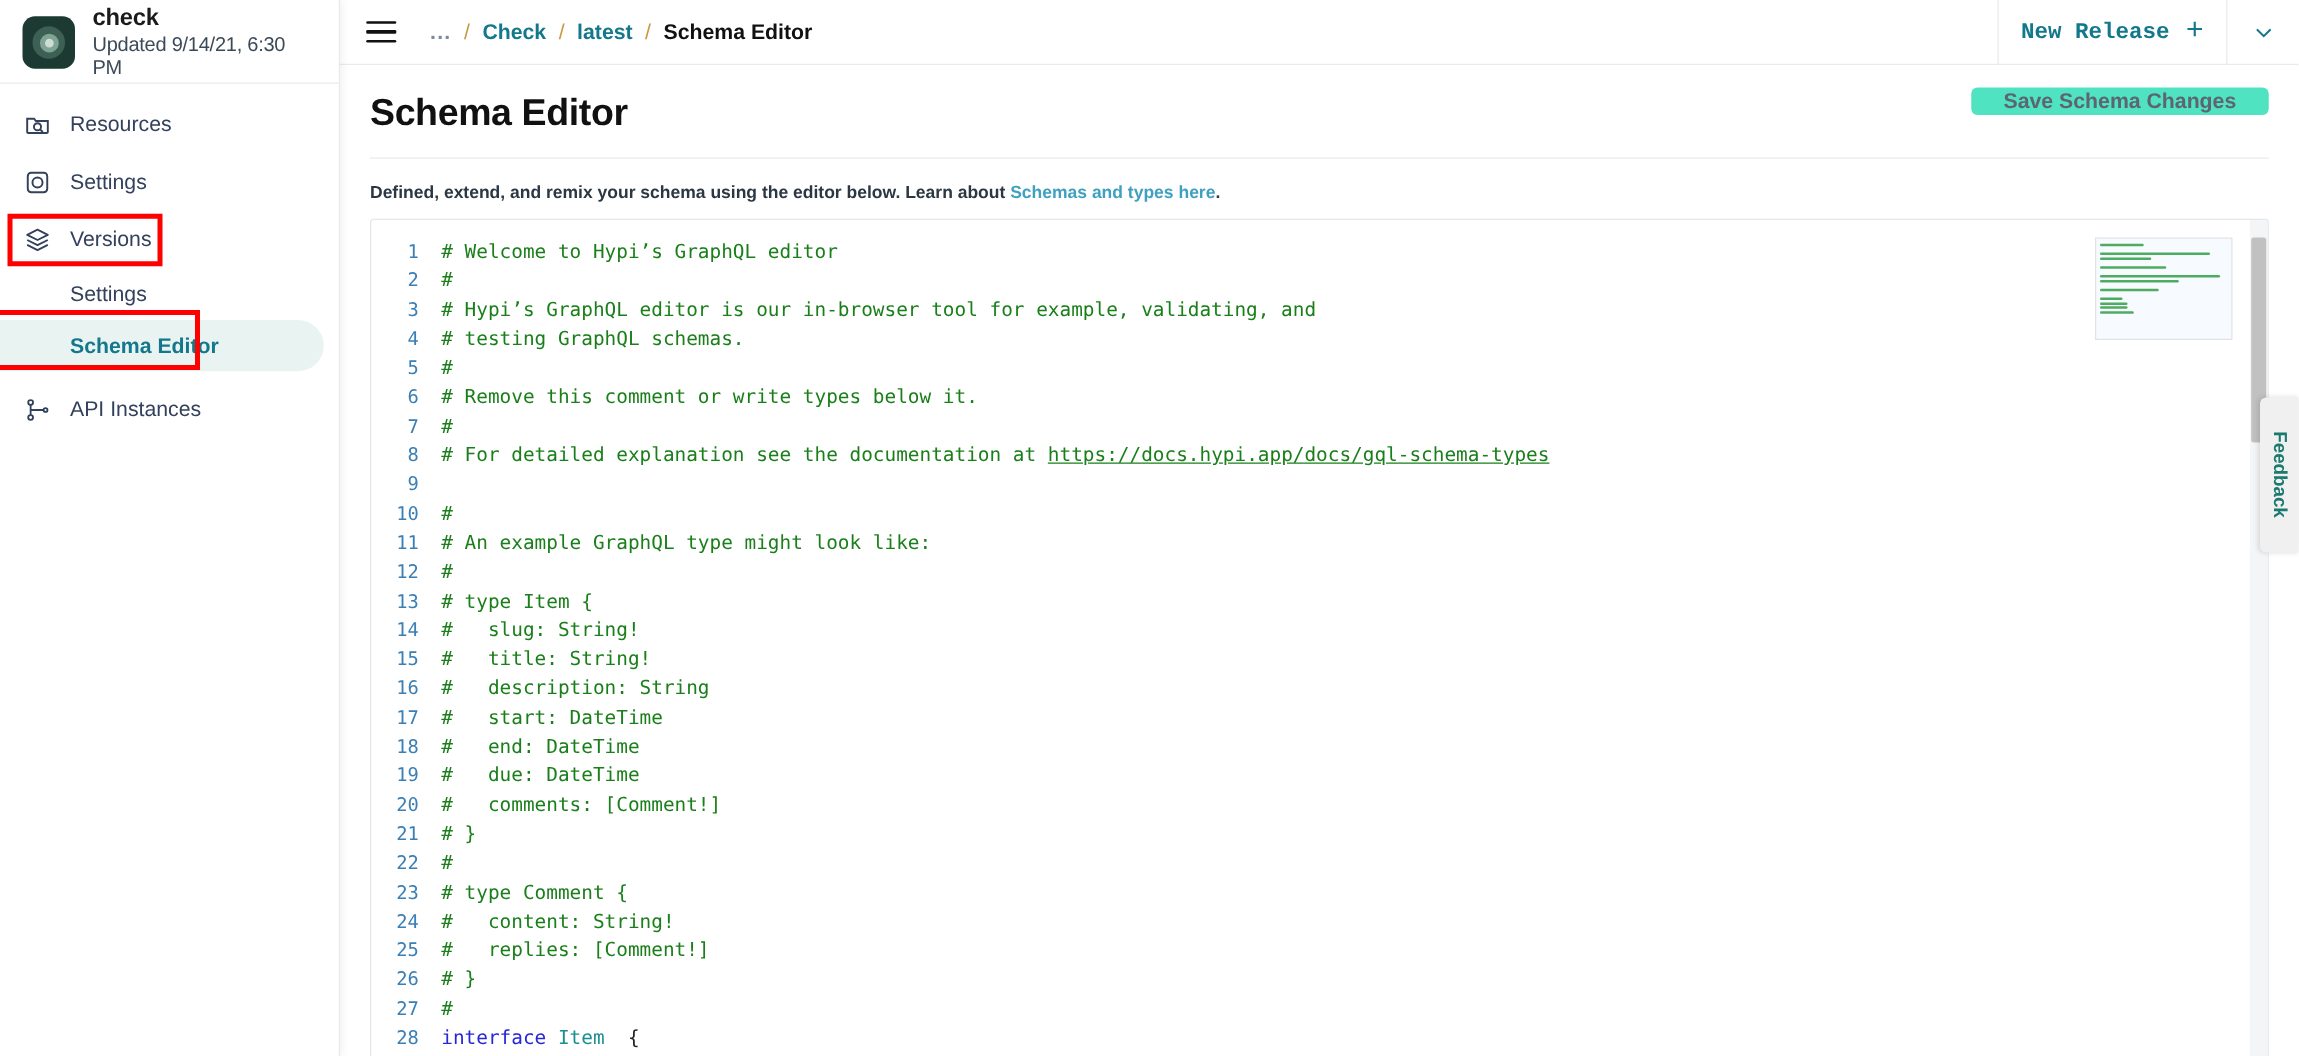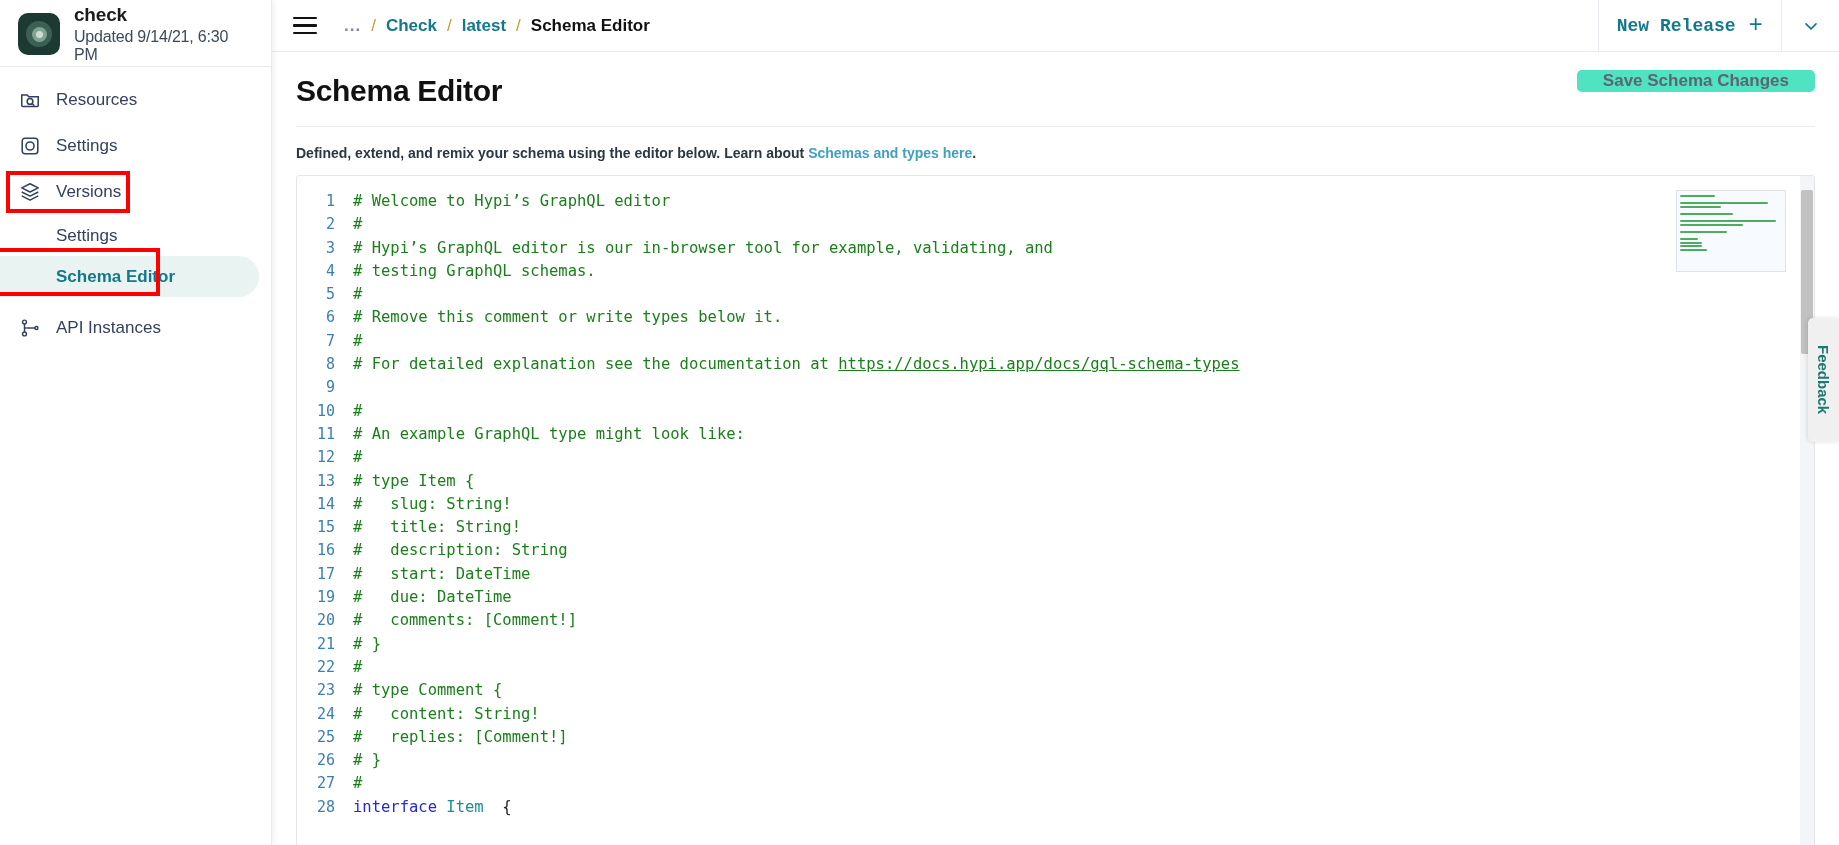--- a/index.html
+++ b/index.html
@@ -375,20 +375,21 @@
             <div class="code-line"><span class="ln">8</span><span class="ltxt"># For detailed explanation see the documentation at <span class="url">https://docs.hypi.app/docs/gql-schema-types</span></span></div>
             <div class="code-line"><span class="ln">9</span></div>
             <div class="code-line"><span class="ln">10</span><span class="ltxt">#</span></div>
             <div class="code-line"><span class="ln">11</span><span class="ltxt"># An example GraphQL type might look like:</span></div>
             <div class="code-line"><span class="ln">12</span><span class="ltxt">#</span></div>
             <div class="code-line"><span class="ln">13</span><span class="ltxt"># type Item {</span></div>
             <div class="code-line"><span class="ln">14</span><span class="ltxt">#   slug: String!</span></div>
             <div class="code-line"><span class="ln">15</span><span class="ltxt">#   title: String!</span></div>
             <div class="code-line"><span class="ln">16</span><span class="ltxt">#   description: String</span></div>
             <div class="code-line"><span class="ln">17</span><span class="ltxt">#   start: DateTime</span></div>
+            <div class="code-line"><span class="ln">18</span><span class="ltxt">#   end: DateTime</span></div>
             <div class="code-line"><span class="ln">19</span><span class="ltxt">#   due: DateTime</span></div>
             <div class="code-line"><span class="ln">20</span><span class="ltxt">#   comments: [Comment!]</span></div>
             <div class="code-line"><span class="ln">21</span><span class="ltxt"># }</span></div>
             <div class="code-line"><span class="ln">22</span><span class="ltxt">#</span></div>
             <div class="code-line"><span class="ln">23</span><span class="ltxt"># type Comment {</span></div>
             <div class="code-line"><span class="ln">24</span><span class="ltxt">#   content: String!</span></div>
             <div class="code-line"><span class="ln">25</span><span class="ltxt">#   replies: [Comment!]</span></div>
             <div class="code-line"><span class="ln">26</span><span class="ltxt"># }</span></div>
             <div class="code-line"><span class="ln">27</span><span class="ltxt">#</span></div>
             <div class="code-line"><span class="ln">28</span><span class="ltxt"><span class="kw">interface</span><span class="tp"> Item</span><span class="pl">  {</span></span></div>

